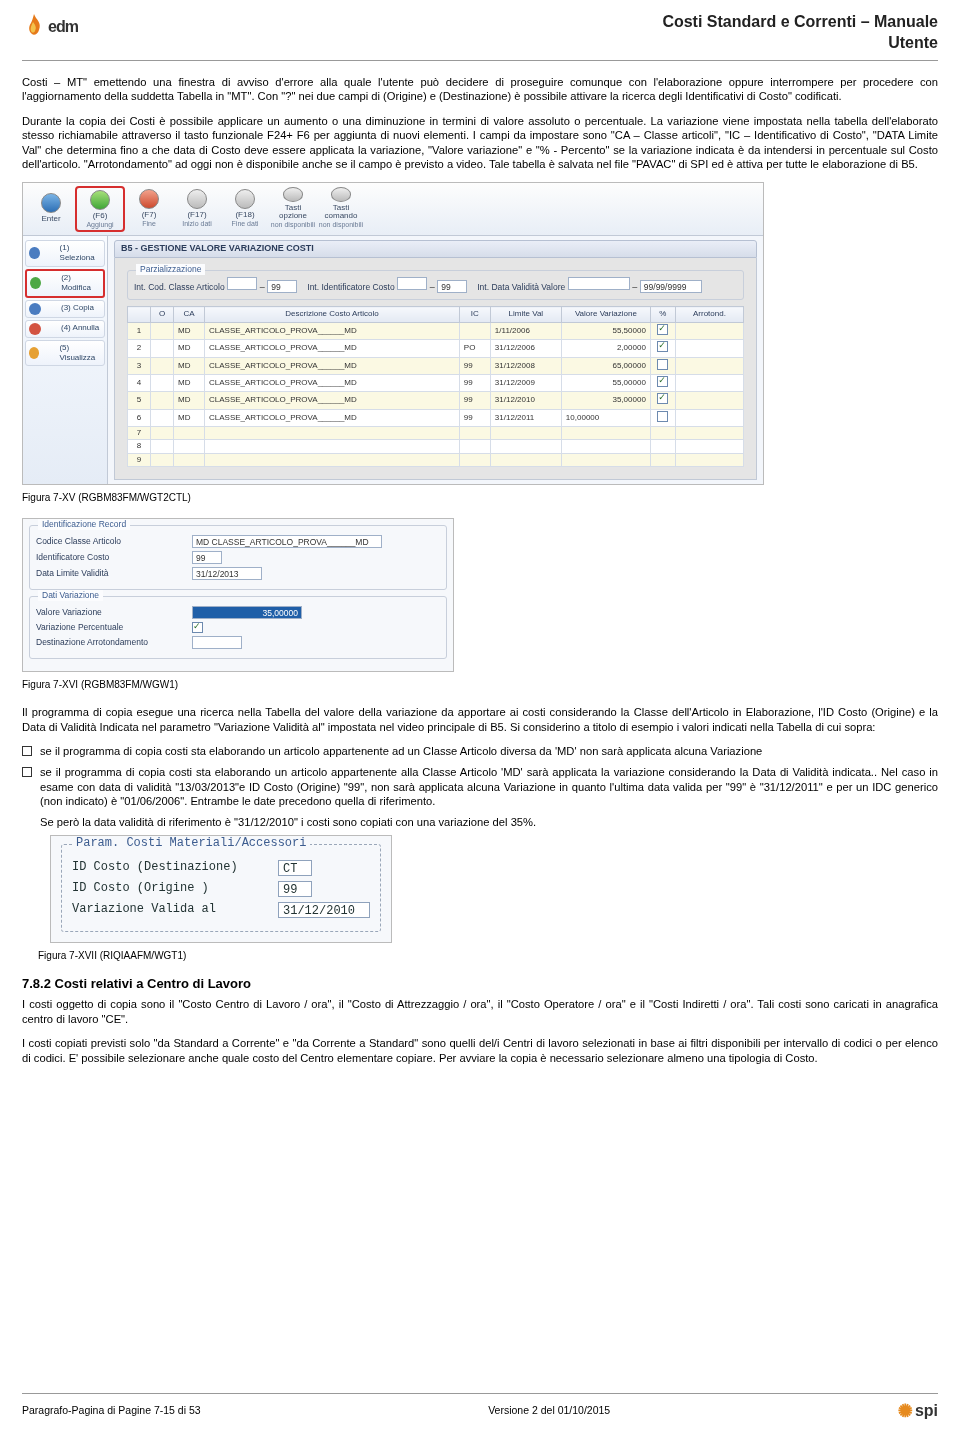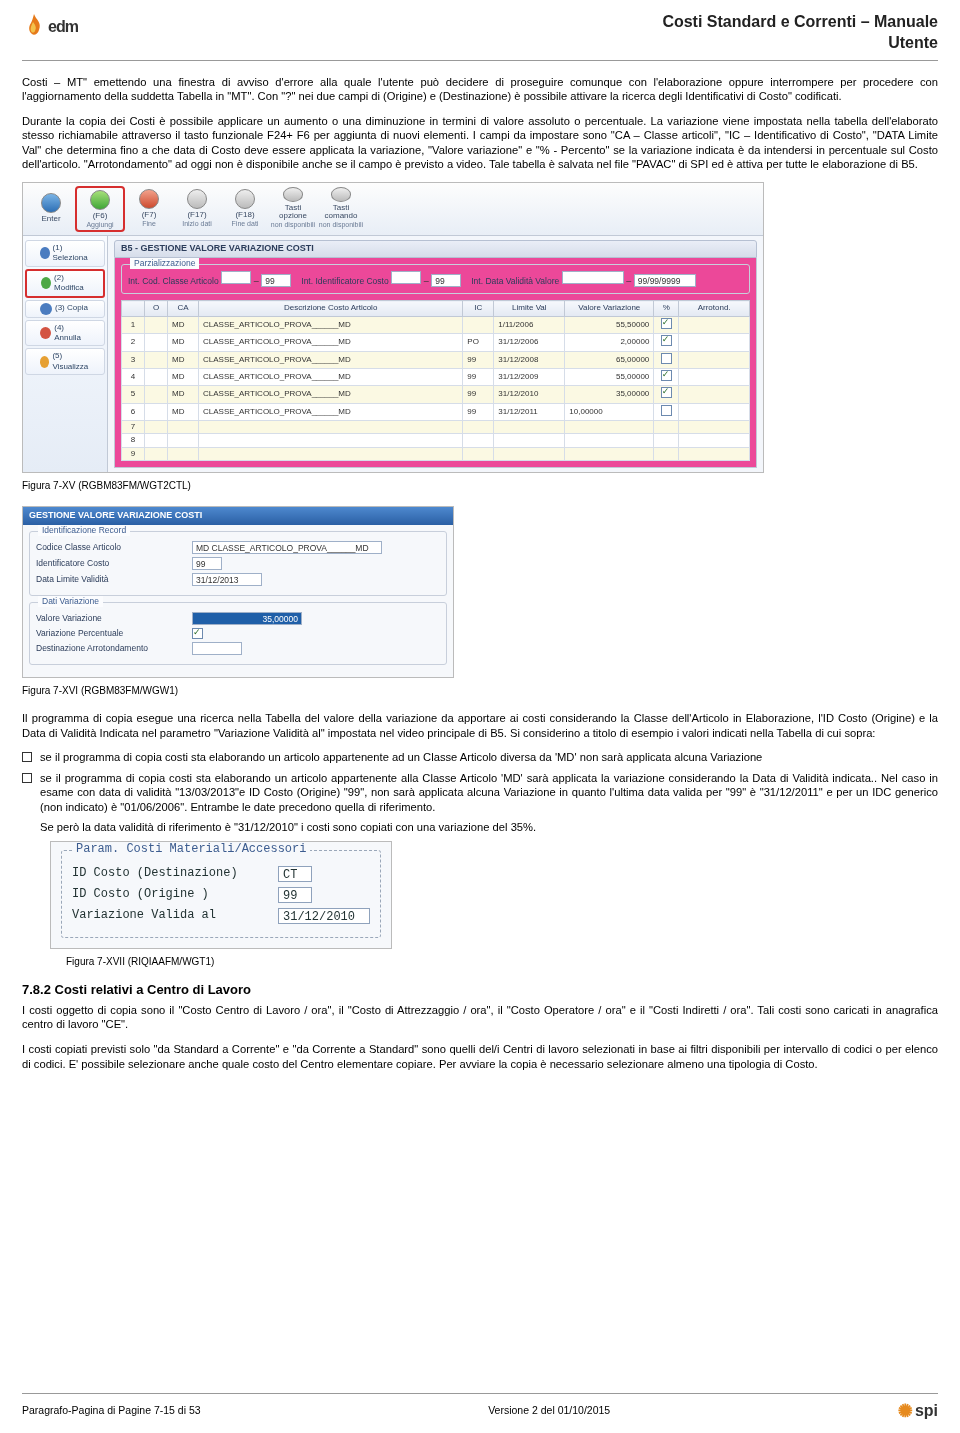--- a/index.html
+++ b/index.html
@@ -17,30 +17,30 @@
   .tb-btn{display:flex;flex-direction:column;align-items:center;justify-content:center;width:46px;height:42px;border:1px solid transparent;border-radius:3px;font-size:8px;color:#3a4a63;text-align:center;line-height:1.1}
   .tb-btn.sel{border:2px solid #d62e2e;border-radius:4px}
   .tb-btn .ic{width:18px;height:18px;border-radius:50%;margin-bottom:2px;display:inline-block;border:1px solid #888}
   .ic.enter{background:linear-gradient(#7ab4e6,#2d6fb5)}
   .ic.green{background:linear-gradient(#a7e07a,#3fa637)}
   .ic.red{background:linear-gradient(#f3a28c,#cc4a2e)}
   .ic.gray{background:linear-gradient(#eee,#bbb)}
   .caption{font-size:10px;color:#000;margin:6px 0 14px}
   .b5-body{display:flex}
   .side{width:80px;background:linear-gradient(#f8fbff,#e5ecf6);border-right:1px solid #c1c9d6;padding:4px 2px;display:flex;flex-direction:column;gap:2px}
-  .side .sbtn{display:flex;align-items:center;gap:3px;padding:2px 14px;border:1px solid #cfd7e4;border-radius:3px;background:linear-gradient(#fff,#eef3fb);font-size:8px;color:#2f4766}
+  .side .sbtn{display:flex;align-items:center;gap:20px;padding:2px 3px;border:1px solid #cfd7e4;border-radius:3px;background:linear-gradient(#fff,#eef3fb);font-size:8px;color:#2f4766}
   .side .sbtn.act{border:2px solid #d62e2e}
   .side .sic{width:12px;height:12px;border-radius:50%;background:#5a8fc8;display:inline-block}
   .side .sic.g{background:#4da845}
   .side .sic.r{background:#d35342}
   .side .sic.o{background:#e6a033}
   .side .sic.b{background:#4a7cc0}
   .main{flex:1;padding:4px 6px}
   .tabhdr{background:linear-gradient(#eaeef7,#d6ddea);border:1px solid #b6c0d2;padding:2px 6px;font-size:9px;color:#2b3c5a;font-weight:bold;border-radius:3px 3px 0 0}
-  .panel{border:1px solid #c1c9d6;border-top:0;padding:6px;background:#ec4899}
+  .panel{border:1px solid #c1c9d6;border-top:0;padding:12px;background:#e5e5e5}
   .grp{border:1px solid #c8cfdb;border-radius:3px;padding:6px;margin-bottom:6px;position:relative}
   .grp .lg{position:absolute;top:-7px;left:8px;background:#fbfcfe;padding:0 4px;font-size:8.5px;color:#3c5c8f}
   .fld{display:inline-block;border:1px solid #9fb0c8;background:#fff;height:13px;padding:0 3px;font-size:8.5px;min-width:30px;box-sizing:border-box;line-height:13px}
   .lbl{font-size:8.5px;color:#2b3c5a}
   .tbl{width:100%;border-collapse:collapse;font-size:8px}
   .tbl th{background:linear-gradient(#f6f8fc,#e3e9f3);border:1px solid #c1c9d6;padding:2px 4px;color:#2b3c5a;font-weight:normal}
   .tbl td{border:1px solid #d6dde8;padding:1px 4px;background:#fff}
   .tbl tr.alt td{background:#fbf9e3}
   .chk{display:inline-block;width:9px;height:9px;border:1px solid #6d8aaf;background:#fff;position:relative}
   .chk.on::after{content:"✓";position:absolute;top:-2px;left:0;font-size:9px;color:#2b6e2b}
@@ -278,21 +278,20 @@
                 </tr>
               </tbody>
             </table>
         </div>
       </div>
     </div>
   </div>
   <div class="caption">Figura 7-XV  (RGBM83FM/WGT2CTL)</div>
 
   <div class="shot shot2">
-    <div class="s2-title">GESTIONE VALORE VARIAZIONE COSTI</div>
     <div class="s2-body">
       <div class="grp">
         <span class="lg">Identificazione Record</span>
         <div class="row2">
             <span class="lbl">Codice Classe Articolo</span>
             <span class="fld" style="width:190px">MD CLASSE_ARTICOLO_PROVA______MD</span>
           </div>
         <div class="row2">
             <span class="lbl">Identificatore Costo</span>
             <span class="fld" style="width:28px">99</span>
@@ -340,21 +339,21 @@
       <div class="row3">
           <span style="width:190px">ID Costo (Origine    )</span>
           <span class="fld3" style="width:34px">99</span>
         </div>
       <div class="row3">
           <span style="width:190px">Variazione Valida al</span>
           <span class="fld3" style="width:92px">31/12/2010</span>
         </div>
     </div>
   </div>
-  <div class="caption" style="margin-left:44px">Figura 7-XVII  (RIQIAAFM/WGT1)</div>
+  <div class="caption" style="margin-left:16px">Figura 7-XVII  (RIQIAAFM/WGT1)</div>
 
   <h3 class="sec">7.8.2  Costi relativi a Centro di Lavoro</h3>
   <div class="body-text">I costi oggetto di copia sono il "Costo Centro di Lavoro / ora", il "Costo di Attrezzaggio / ora", il "Costo Operatore / ora" e il "Costi Indiretti / ora".   Tali costi sono caricati in anagrafica centro di lavoro "CE".</div>
   <div class="body-text">I costi copiati previsti solo "da Standard a Corrente" e  "da Corrente a Standard" sono quelli del/i Centri di lavoro selezionati in base ai filtri disponibili per intervallo di codici  o per elenco di codici.   E' possibile selezionare anche quale costo del Centro elementare copiare. Per avviare la copia è necessario selezionare almeno una tipologia di Costo.</div>
 
   <div class="ftr">
     <span>Paragrafo-Pagina di Pagine 7-15 di 53</span>
     <span>Versione 2 del 01/10/2015</span>
     <span class="spi">
         <span class="gear">✺</span>

